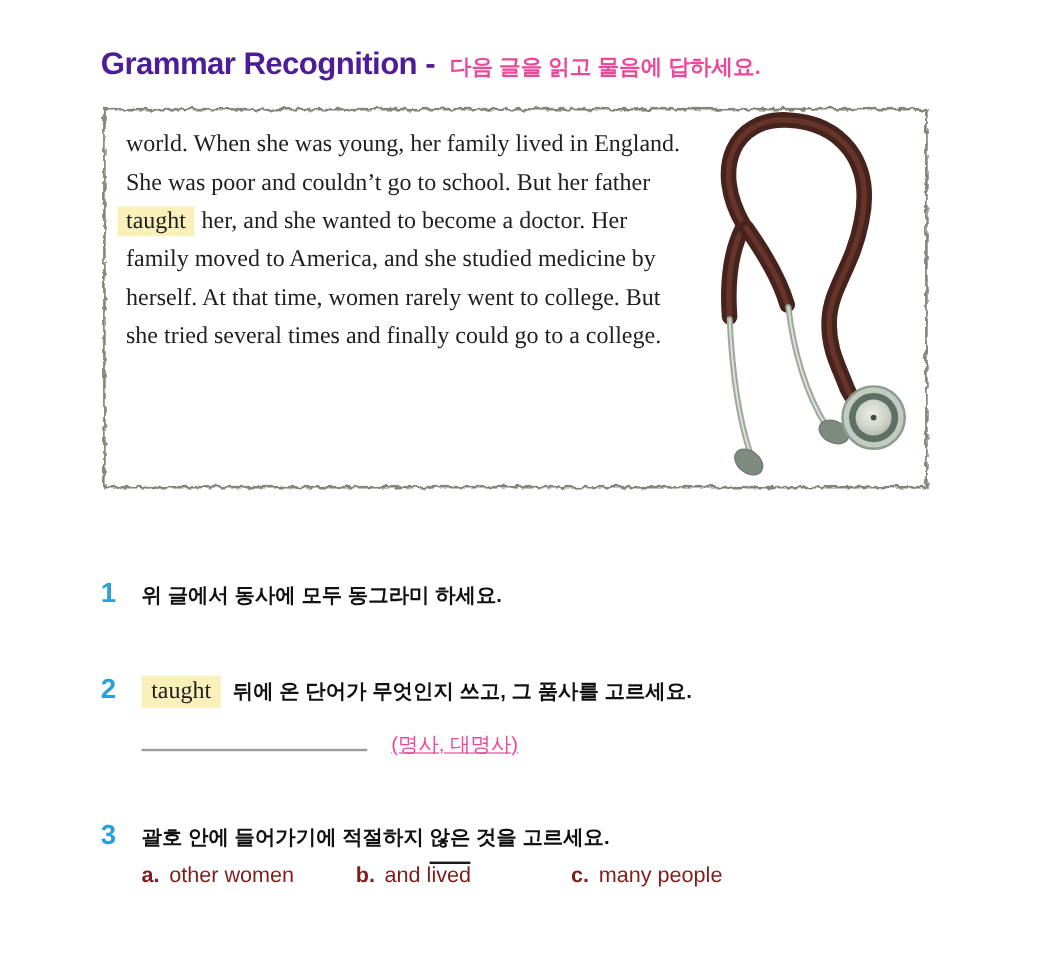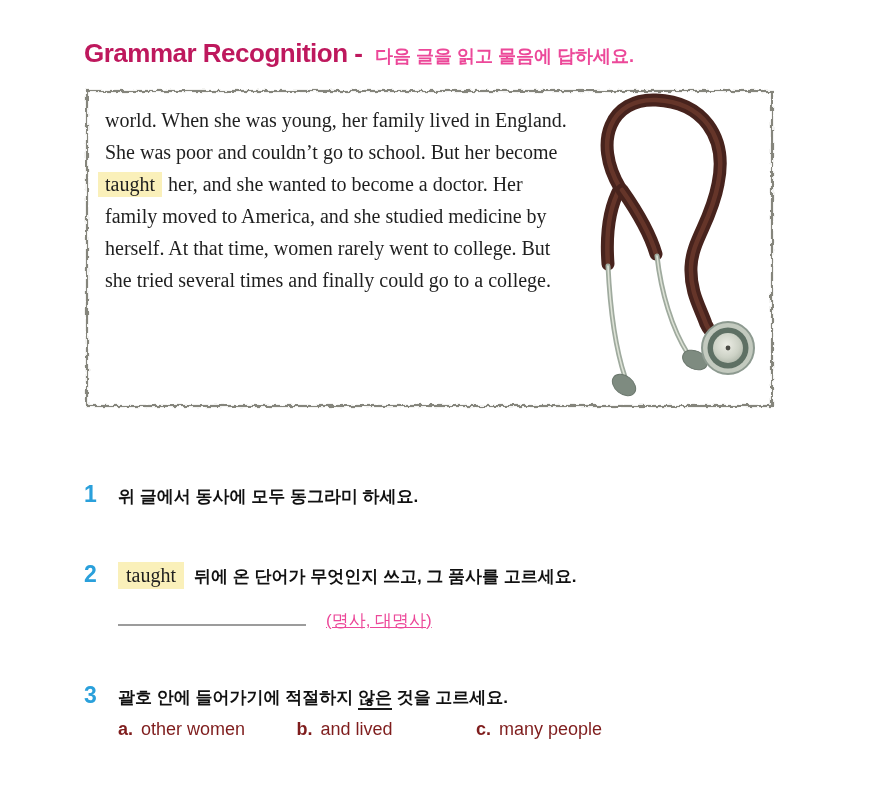--- a/index.html
+++ b/index.html
@@ -6,21 +6,21 @@
   .page{
     position:relative;
     width:873px;height:794px;
     background:#ffffff;
     font-family:"Liberation Sans", sans-serif;
     overflow:hidden;
   }
   
   .header{position:absolute;left:84px;top:38px;white-space:nowrap;}
   .title{
-    font-size:26px;font-weight:bold;color:#be185d;
+    font-size:26px;font-weight:bold;color:#4c1d95;
     letter-spacing:-0.5px;
   }
   .subtitle{
     font-size:18px;font-weight:bold;color:#ec4899;margin-left:8px;
   }
   
   .passage-box{position:absolute;left:84px;top:88px;width:691px;height:321px;}
   .torn{position:absolute;left:0;top:0;}
   .passage{
     position:absolute;left:21px;top:16px;width:480px;
@@ -40,21 +40,21 @@
     display:inline-block;width:34px;
     font-size:23px;font-weight:bold;color:#2AA0DB;
     vertical-align:baseline;
   }
   .qtext{font-size:17px;font-weight:bold;color:#111111;}
   .q2chip{
     font-family:"Liberation Serif", serif;
     font-size:20px;color:#1f1f1f;
     background:#FAF0BA;padding:2px 8px 3px 8px;margin-right:10px;
   }
-  .underlined{border-bottom:2px solid #1a1a1a;padding-bottom:1px;}
+  .underlined{border-bottom:2px solid #1a1a1a;padding-bottom:11px;}
   .answer-row{position:absolute;left:118px;top:600px;white-space:nowrap;}
   .blank{
     display:inline-block;width:188px;height:24px;
     border-bottom:2px solid #9c9c9c;
   }
   .hint{font-size:17px;color:#ec4899;margin-left:20px;text-decoration:underline;}
   .options{position:absolute;left:118px;top:719px;white-space:nowrap;}
   .option{display:inline-block;font-size:18px;color:#7f1d1d;}
   .opt-a{width:174px;}
   .opt-b{width:175px;}
@@ -77,21 +77,21 @@
           <feTurbulence type="fractalNoise" baseFrequency="0.18 0.14" numOctaves="2" seed="7" result="n"></feTurbulence>
           <feDisplacementMap in="SourceGraphic" in2="n" scale="5"></feDisplacementMap>
         </filter>
       </defs>
       <rect x="3" y="3" width="685" height="315" fill="#ffffff" stroke="#85857B" stroke-width="2.2" filter="url(#rough)"></rect>
       <line x1="4" y1="4" x2="687" y2="4" stroke="#6E6E64" stroke-width="2.6" filter="url(#rough)"></line>
     </svg>
 
     <div class="passage">
       <div class="pline">world. When she was young, her family lived in England.</div>
-      <div class="pline">She was poor and couldn’t go to school. But her become</div>
+      <div class="pline">She was poor and couldn’t go to school. But her father</div>
       <div class="pline"><span class="hl">taught</span><span>her, and she wanted to become a doctor. Her</span></div>
       <div class="pline">family moved to America, and she studied medicine by</div>
       <div class="pline">herself. At that time, women rarely went to college. But</div>
       <div class="pline">she tried several times and finally could go to a college.</div>
     </div>
 
     <svg class="stetho" width="195" height="315" viewBox="0 0 195 315">
       <defs>
         <radialGradient id="disk" cx="45%" cy="40%" r="70%">
           <stop offset="0%" stop-color="#ecede5"></stop>

